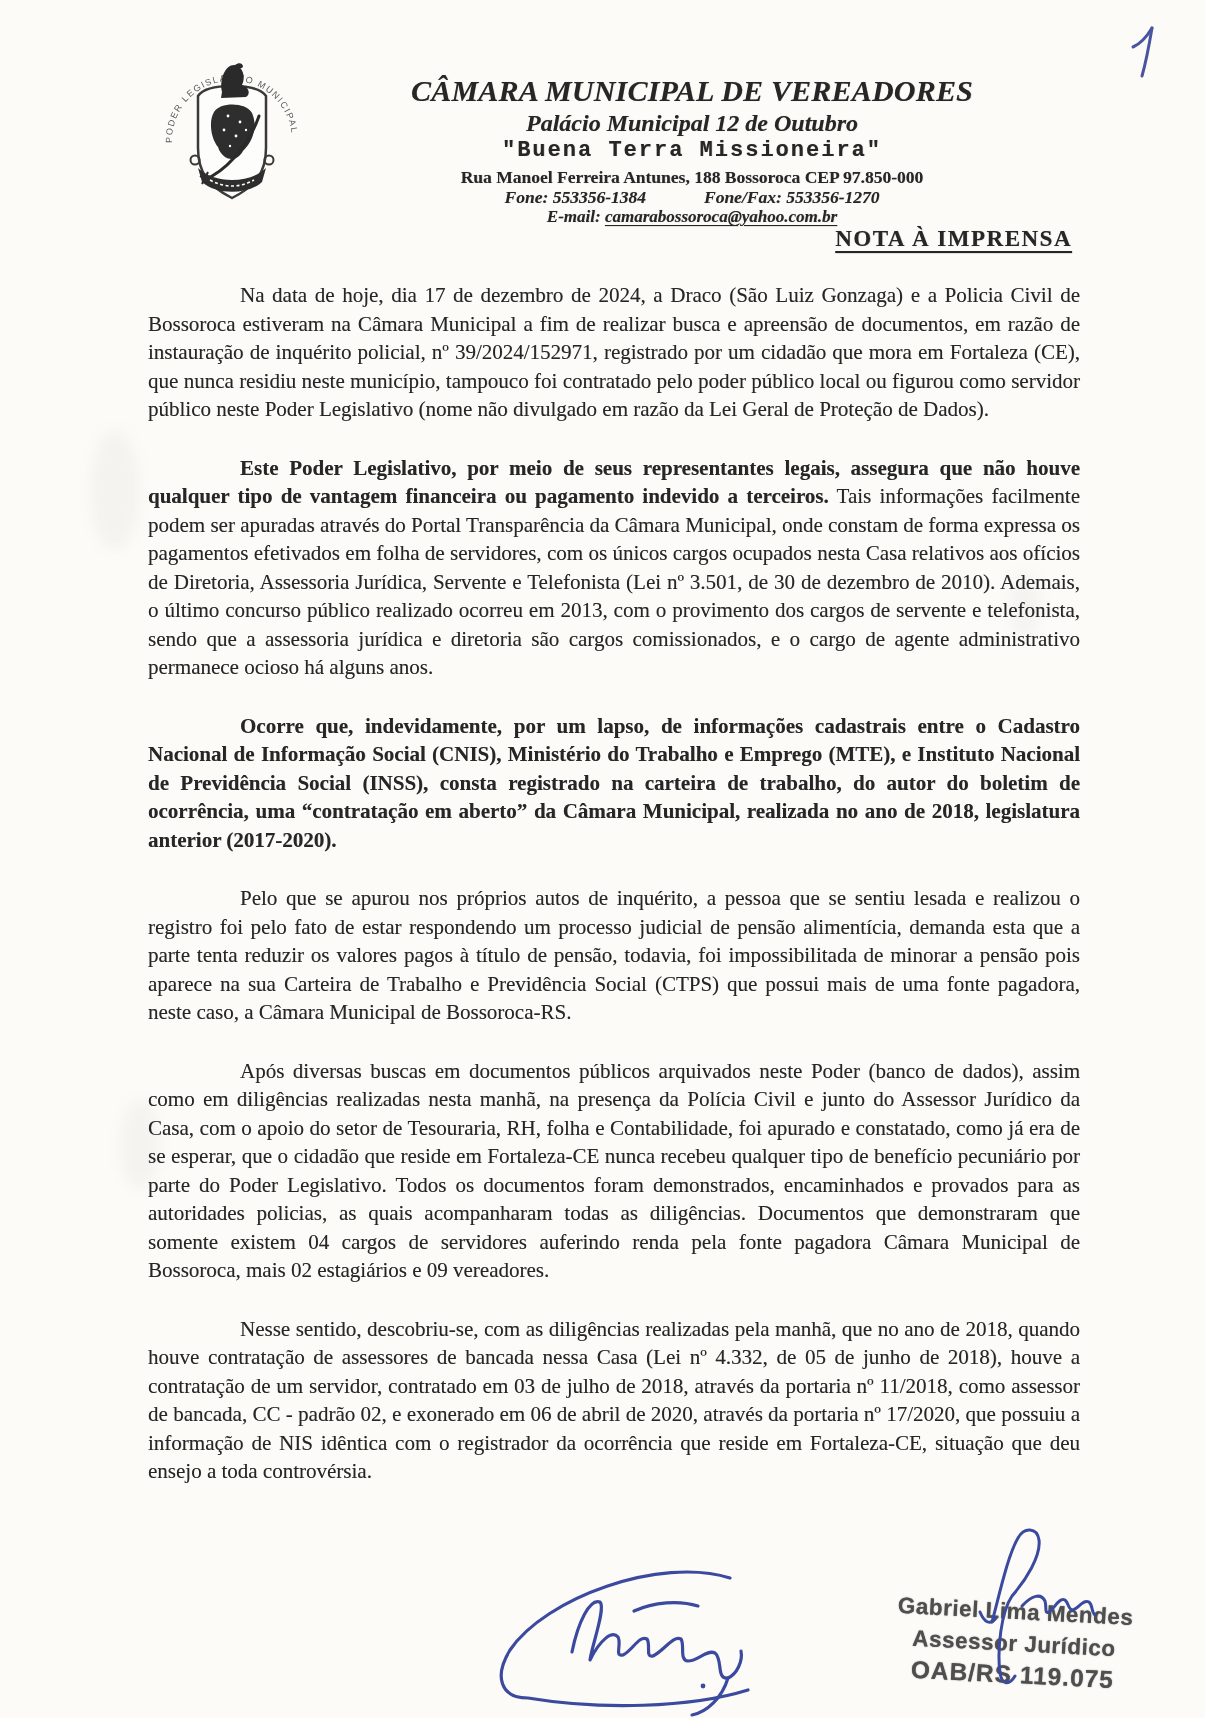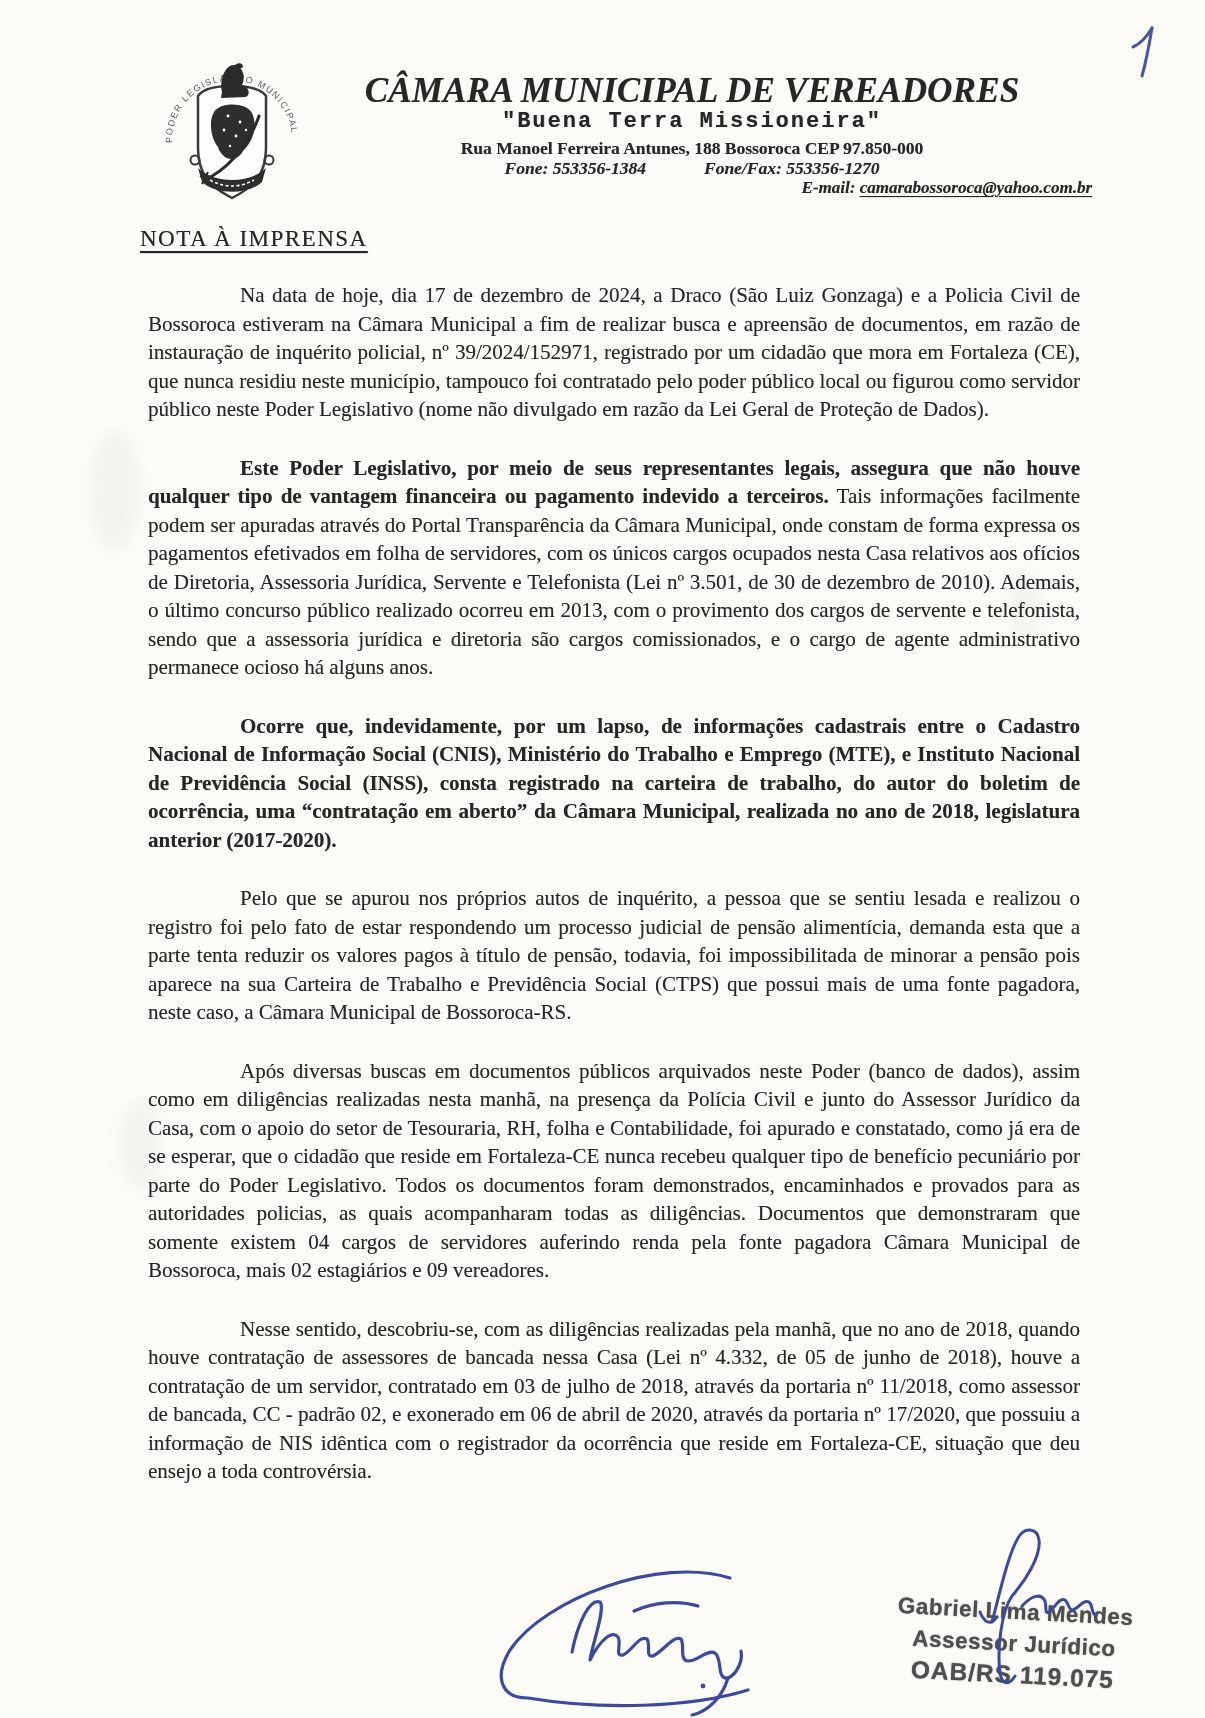--- a/index.html
+++ b/index.html
@@ -9,33 +9,33 @@
     font-family:"Liberation Serif", serif; color:#262626;
   }
   .smudge{position:absolute; border-radius:50%; background:rgba(110,105,95,0.05); filter:blur(7px);}
 
   
   .crest{position:absolute; left:158px; top:52px; width:148px; height:168px;}
   .header-text{
     position:absolute; left:292px; top:74px; width:800px; text-align:center;
     text-shadow:0.3px 0.3px 0.7px rgba(50,50,50,0.45);
   }
-  .org{font-size:35px; font-weight:bold; font-style:italic; letter-spacing:0.2px; line-height:34px;text-align:center;}
+  .org{font-size:30px; font-weight:bold; font-style:italic; letter-spacing:0.2px; line-height:34px;text-align:center;}
   .building{font-size:24px; font-weight:bold; font-style:italic; line-height:28px; margin-top:1px;}
   .motto{font-family:"Liberation Mono", monospace; font-weight:bold; font-size:22px; letter-spacing:2px; line-height:26px; margin-top:1px;}
   .address{font-size:17.5px; font-weight:bold; line-height:20px; margin-top:3px;}
   .phones{font-size:17.5px; font-weight:bold; font-style:italic; line-height:20px;}
   .phones .gap{display:inline-block; width:58px;}
-  .email-line{font-size:17px; font-weight:bold; font-style:italic; line-height:20px;text-align:right;}
+  .email-line{font-size:17px; font-weight:bold; font-style:italic; line-height:20px;}
   .email-line .mail{text-decoration:underline; text-underline-offset:3px;}
 
   
   .doc-title{
-    position:absolute; top:226px; left:140px; width:932px; text-align:left;
-    font-size:23px; font-weight:normal; letter-spacing:1.5px;
+    position:absolute; top:226px; left:140px; width:932px; text-align:right;
+    font-size:23px; font-weight:bold; letter-spacing:1.5px;
     text-shadow:0.3px 0.3px 0.7px rgba(50,50,50,0.5);
   }
   .doc-title span{text-decoration:underline; text-underline-offset:5px; text-decoration-thickness:2px;}
 
   
   .body-text{
     position:absolute; top:281px; left:148px; width:932px;
     font-size:21px; line-height:28.5px; text-align:justify;
     text-shadow:0.3px 0.3px 0.6px rgba(55,55,55,0.4);
   }
@@ -92,20 +92,21 @@
 
     <path d="M 46 128 C 66 120 90 96 101 64" fill="none" stroke="#2a2a2a" stroke-width="3" stroke-linecap="round"></path>
     <path d="M 42 124 L 52 130 M 44 132 L 50 120" stroke="#2a2a2a" stroke-width="2"></path>
 
     <path d="M 40 116 C 56 132 92 132 108 116 L 104 130 C 90 143 58 143 44 130 Z" fill="#2e2e2e"></path>
     <path d="M 52 128 C 66 136 82 136 96 128" fill="none" stroke="#ffffff" stroke-width="1.6" stroke-dasharray="3 2.5"></path>
   </svg>
 
   <div class="header-text">
     <div class="org">CÂMARA MUNICIPAL DE VEREADORES</div>
+    <div class="building">Palácio Municipal 12 de Outubro</div>
     <div class="motto">"Buena Terra Missioneira"</div>
     <div class="address">Rua Manoel Ferreira Antunes, 188 Bossoroca CEP 97.850-000</div>
     <div class="phones"><span>Fone: 553356-1384</span><span class="gap"></span><span>Fone/Fax: 553356-1270</span></div>
     <div class="email-line"><span>E-mail:</span> <span class="mail">camarabossoroca@yahoo.com.br</span></div>
   </div>
 
   <div class="doc-title"><span>NOTA À IMPRENSA</span></div>
 
   <div class="body-text">
     <p class="para"><b></b><span>Na data de hoje, dia 17 de dezembro de 2024, a Draco (São Luiz Gonzaga) e a Policia Civil de Bossoroca estiveram na Câmara Municipal a fim de realizar busca e apreensão de documentos, em razão de instauração de inquérito policial, nº 39/2024/152971, registrado por um cidadão que mora em Fortaleza (CE), que nunca residiu neste município, tampouco foi contratado pelo poder público local ou figurou como servidor público neste Poder Legislativo (nome não divulgado em razão da Lei Geral de Proteção de Dados).</span></p>

